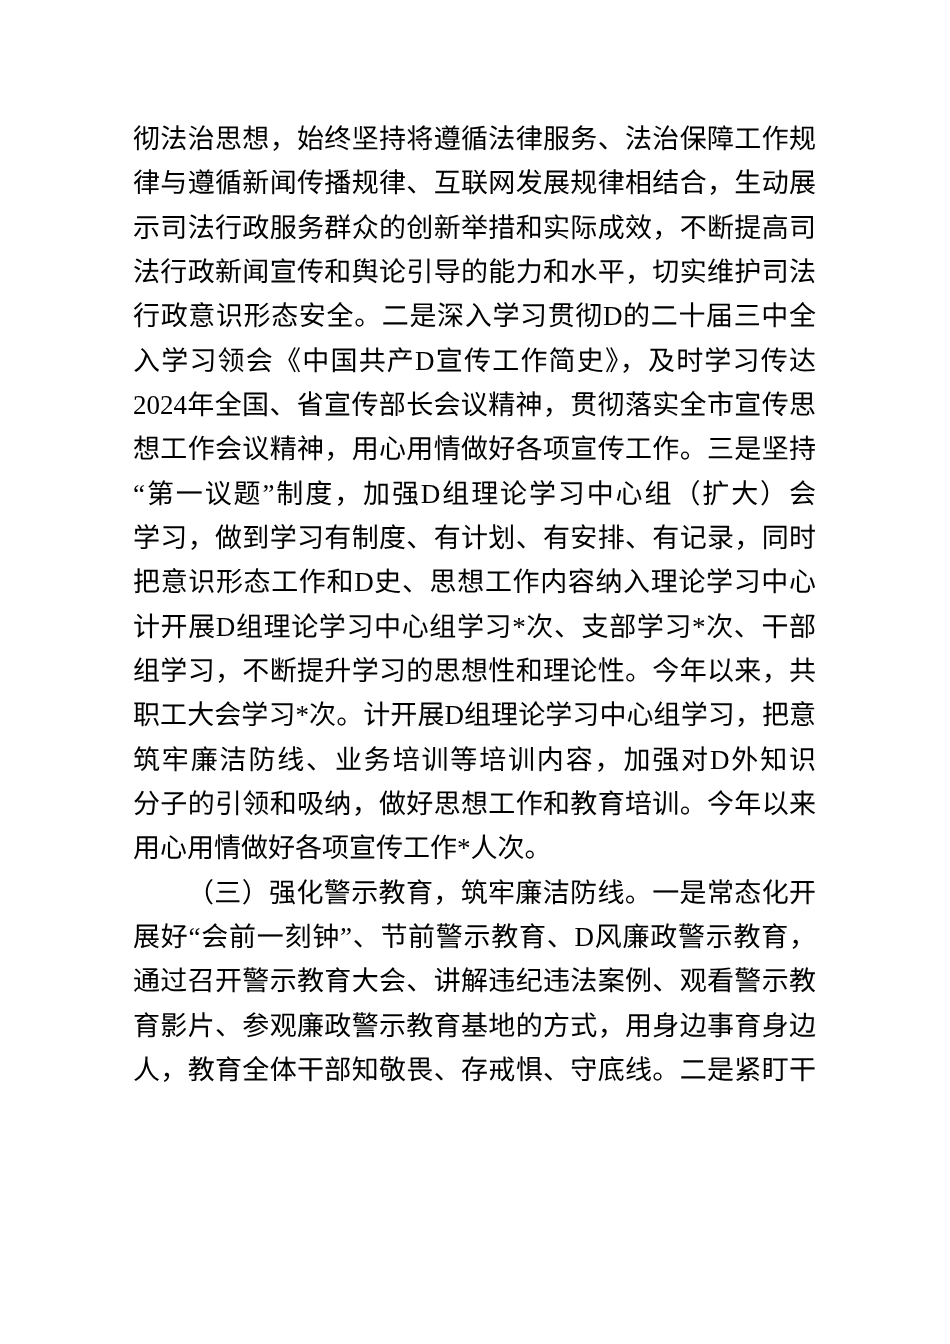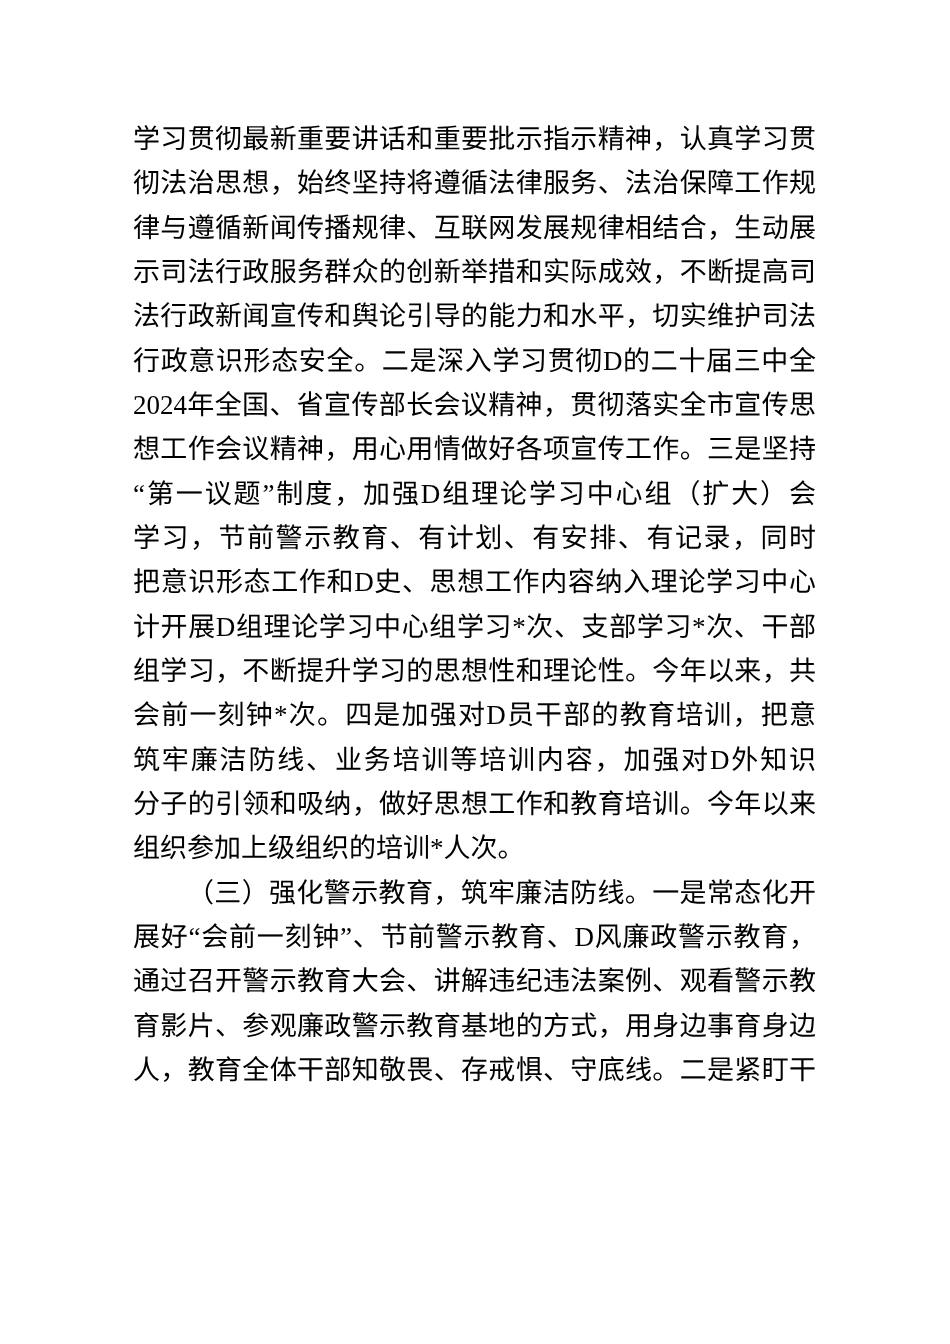--- a/index.html
+++ b/index.html
@@ -44,36 +44,36 @@
   }
   .bold {
     font-weight: normal;
   }
 </style>
 </head>
 <body>
 
 <div class="page">
   <div class="text-block">
-      <div class="line"><span>学习贯彻最新重要讲话和重要批示指示精神，认真学习贯</span></div>
       <div class="line"><span>彻法治思想，始终坚持将遵循法律服务、法治保障工作规</span></div>
       <div class="line"><span>律与遵循新闻传播规律、互联网发展规律相结合，生动展</span></div>
       <div class="line"><span>示司法行政服务群众的创新举措和实际成效，不断提高司</span></div>
       <div class="line"><span>法行政新闻宣传和舆论引导的能力和水平，切实维护司法</span></div>
       <div class="line"><span>行政意识形态安全。二是深入学习贯彻D的二十届三中全</span></div>
+      <div class="line"><span>入学习领会《中国共产D宣传工作简史》，及时学习传达</span></div>
       <div class="line"><span>2024年全国、省宣传部长会议精神，贯彻落实全市宣传思</span></div>
       <div class="line"><span>想工作会议精神，用心用情做好各项宣传工作。三是坚持</span></div>
       <div class="line"><span>“第一议题”制度，加强D组理论学习中心组（扩大）会</span></div>
-      <div class="line"><span>学习，节前警示教育、有计划、有安排、有记录，同时</span></div>
+      <div class="line"><span>学习，做到学习有制度、有计划、有安排、有记录，同时</span></div>
       <div class="line"><span>把意识形态工作和D史、思想工作内容纳入理论学习中心</span></div>
       <div class="line"><span>计开展D组理论学习中心组学习*次、支部学习*次、干部</span></div>
       <div class="line"><span>组学习，不断提升学习的思想性和理论性。今年以来，共</span></div>
-      <div class="line"><span>会前一刻钟*次。四是加强对D员干部的教育培训，把意</span></div>
+      <div class="line"><span>职工大会学习*次。计开展D组理论学习中心组学习，把意</span></div>
       <div class="line"><span>筑牢廉洁防线、业务培训等培训内容，加强对D外知识</span></div>
       <div class="line"><span>分子的引领和吸纳，做好思想工作和教育培训。今年以来</span></div>
-      <div class="line short"><span>组织参加上级组织的培训*人次。</span></div>
+      <div class="line short"><span>用心用情做好各项宣传工作*人次。</span></div>
       <div class="line indent"><span class="bold">（三）强化警示教育，筑牢廉洁防线。</span><span>一是常态化开</span></div>
       <div class="line"><span>展好“会前一刻钟”、节前警示教育、D风廉政警示教育，</span></div>
       <div class="line"><span>通过召开警示教育大会、讲解违纪违法案例、观看警示教</span></div>
       <div class="line"><span>育影片、参观廉政警示教育基地的方式，用身边事育身边</span></div>
       <div class="line"><span>人，教育全体干部知敬畏、存戒惧、守底线。二是紧盯干</span></div>
     </div>
 </div>
 
 </body></html>

